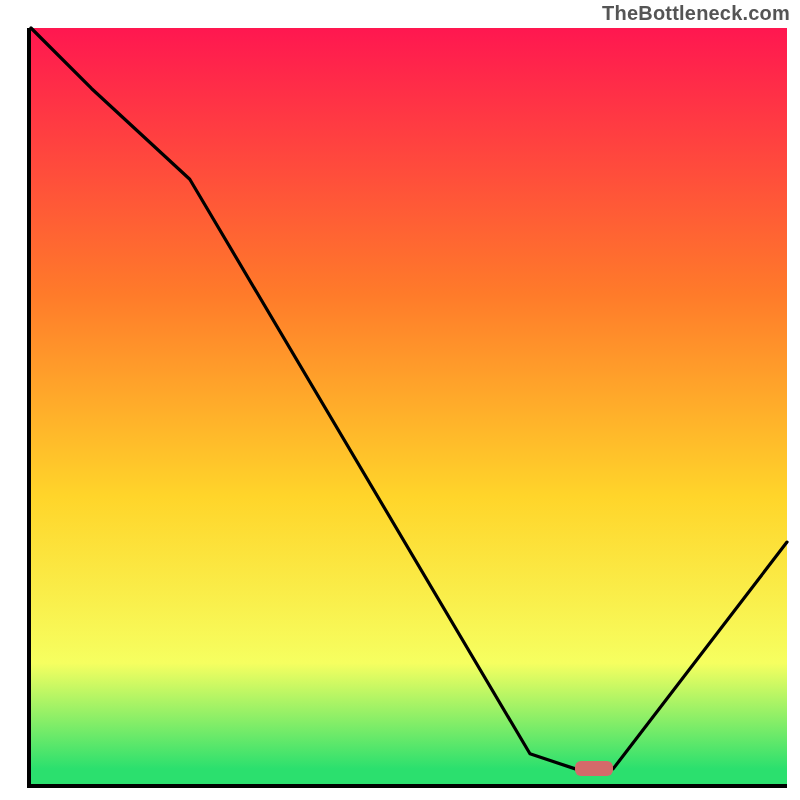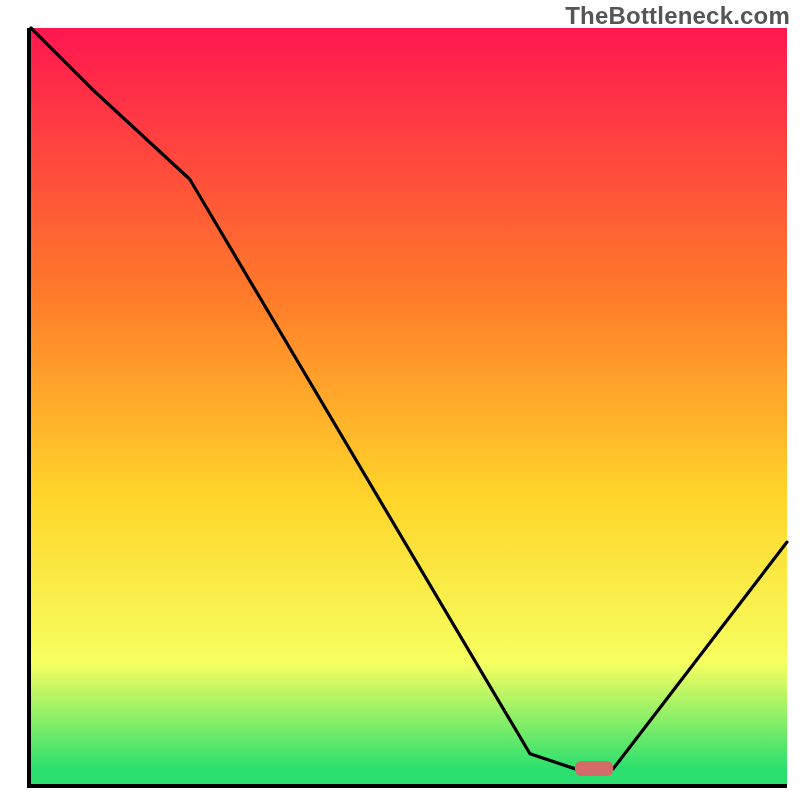--- a/index.html
+++ b/index.html
@@ -12,21 +12,21 @@
   }
   .root {
     position: relative;
     width: 800px;
     height: 800px;
   }
   .watermark {
     position: absolute;
     top: 2px;
     right: 10px;
-    font-size: 24px;
+    font-size: 20px;
     font-weight: 700;
     color: #555;
     letter-spacing: 0.2px;
     text-align: right;
   }
   .plot-frame {
     position: absolute;
     left: 27px;
     top: 28px;
     width: 756px;   

